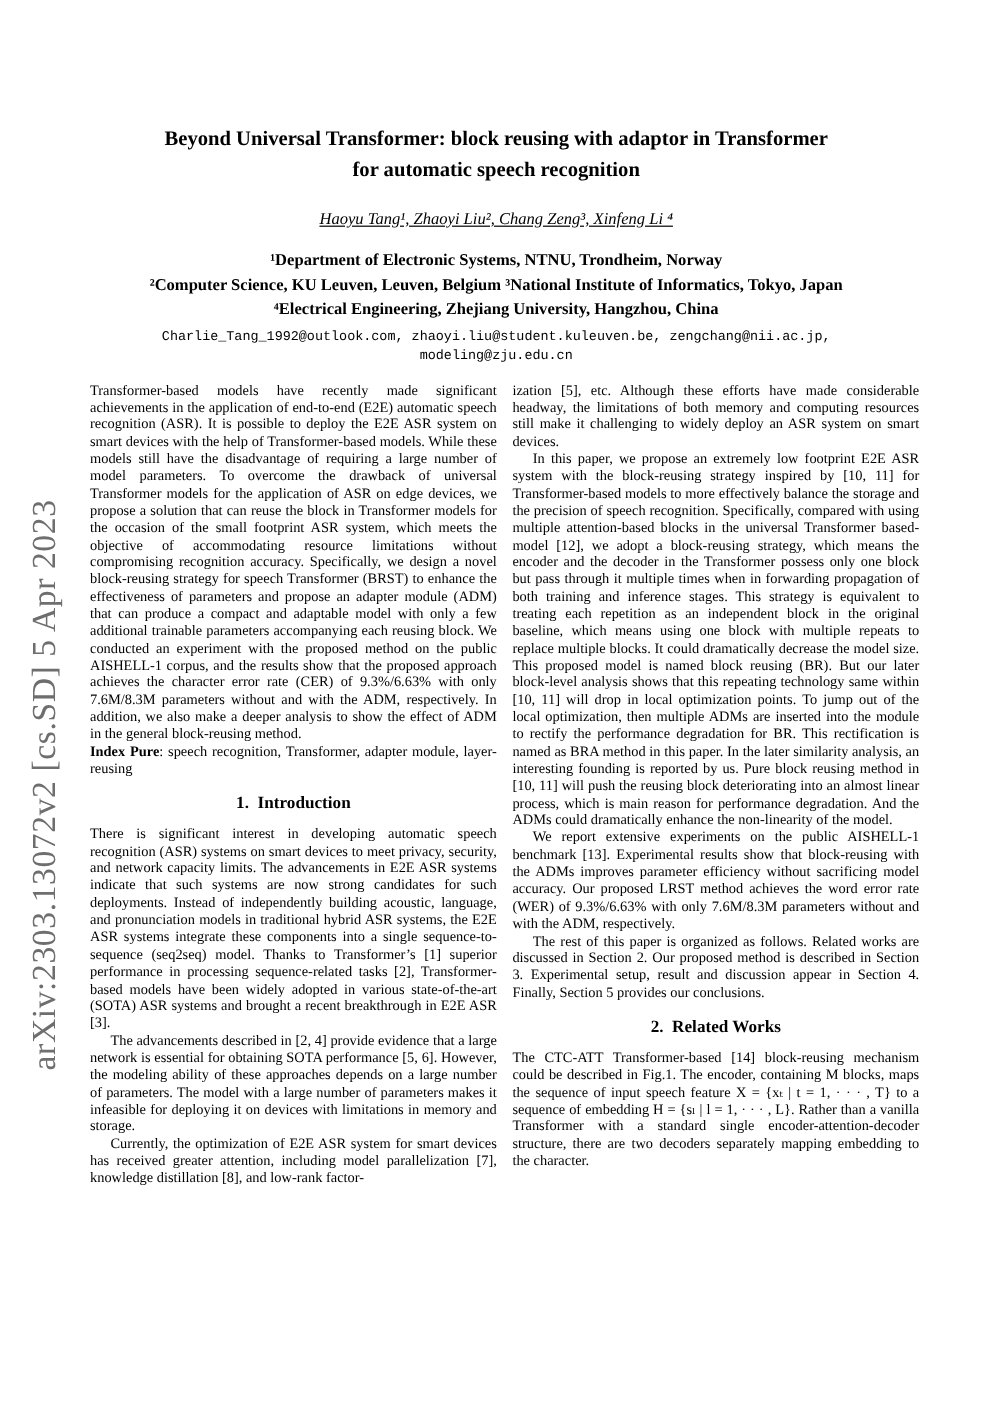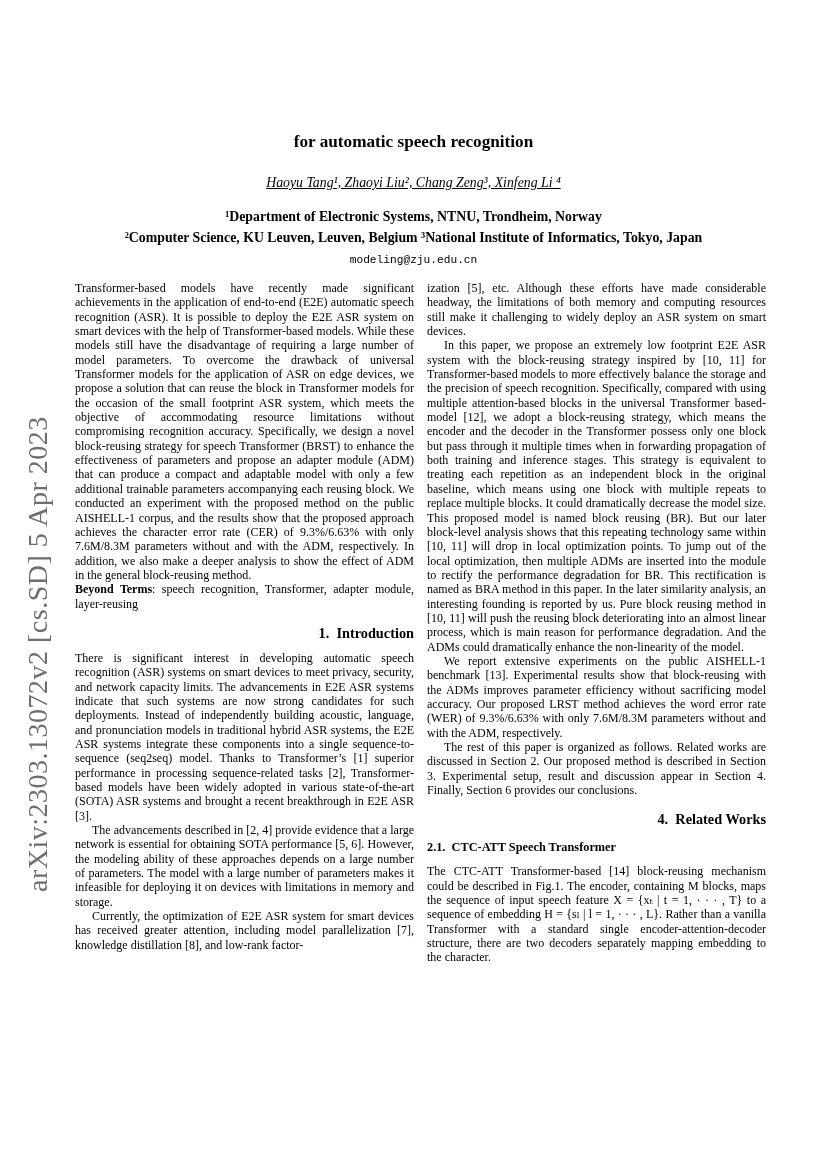--- a/index.html
+++ b/index.html
@@ -58,70 +58,71 @@
     text-align: justify;
     hyphens: none;
   }
   .col p.indent { text-indent: 17px; }
   h2.section-heading {
     font-size: 14.3px;
     font-weight: bold;
     text-align: center;
     margin-bottom: 9px;
   }
-  h2.spaced { margin-top: 14px; text-align: right; }
+  h2.spaced { margin-top: 14px; }
   h3.subsection-heading {
     font-size: 12.3px;
     font-weight: bold;
     text-align: left;
     margin-top: 12px;
     margin-bottom: 9px;
   }
   .index-terms { margin-top: 0; }
   .index-terms b { font-weight: bold; }
 </style>
 </head>
 <body>
 
 <div class="page">
 
   <div class="arxiv-stamp">arXiv:2303.13072v2 [cs.SD] 5 Apr 2023</div>
 
   <header>
-    <h1 class="title"><br><span>for automatic speech recognition</span></h1>
+    <h1 class="title"><span>Beyond Universal Transformer: block reusing with adaptor in Transformer</span><br><span>for automatic speech recognition</span></h1>
 
     <div class="authors">Haoyu Tang¹, Zhaoyi Liu², Chang Zeng³, Xinfeng Li ⁴</div>
 
     <div class="affiliations">
       <div>¹Department of Electronic Systems, NTNU, Trondheim, Norway</div>
       <div>²Computer Science, KU Leuven, Leuven, Belgium ³National Institute of Informatics, Tokyo, Japan</div>
+      <div>⁴Electrical Engineering, Zhejiang University, Hangzhou, China</div>
     </div>
 
     <div class="emails">
+      <div>Charlie_Tang_1992@outlook.com, zhaoyi.liu@student.kuleuven.be, zengchang@nii.ac.jp,</div>
       <div>modeling@zju.edu.cn</div>
     </div>
   </header>
 
   <div class="columns">
 
     <div class="col">
       <p>Transformer-based models have recently made significant achievements in the application of end-to-end (E2E) automatic speech recognition (ASR). It is possible to deploy the E2E ASR system on smart devices with the help of Transformer-based models. While these models still have the disadvantage of requiring a large number of model parameters. To overcome the drawback of universal Transformer models for the application of ASR on edge devices, we propose a solution that can reuse the block in Transformer models for the occasion of the small footprint ASR system, which meets the objective of accommodating resource limitations without compromising recognition accuracy. Specifically, we design a novel block-reusing strategy for speech Transformer (BRST) to enhance the effectiveness of parameters and propose an adapter module (ADM) that can produce a compact and adaptable model with only a few additional trainable parameters accompanying each reusing block. We conducted an experiment with the proposed method on the public AISHELL-1 corpus, and the results show that the proposed approach achieves the character error rate (CER) of 9.3%/6.63% with only 7.6M/8.3M parameters without and with the ADM, respectively. In addition, we also make a deeper analysis to show the effect of ADM in the general block-reusing method.</p>
-      <p class="index-terms"><b>Beyond Terms</b><span>: speech recognition, Transformer, adapter module, layer-reusing</span></p>
+      <p class="index-terms"><b>Index Pure</b><span>: speech recognition, Transformer, adapter module, layer-reusing</span></p>
 
       <h2 class="section-heading spaced">1. Introduction</h2>
       <p>There is significant interest in developing automatic speech recognition (ASR) systems on smart devices to meet privacy, security, and network capacity limits. The advancements in E2E ASR systems indicate that such systems are now strong candidates for such deployments. Instead of independently building acoustic, language, and pronunciation models in traditional hybrid ASR systems, the E2E ASR systems integrate these components into a single sequence-to-sequence (seq2seq) model. Thanks to Transformer’s [1] superior performance in processing sequence-related tasks [2], Transformer-based models have been widely adopted in various state-of-the-art (SOTA) ASR systems and brought a recent breakthrough in E2E ASR [3].</p>
       <p class="indent">The advancements described in [2, 4] provide evidence that a large network is essential for obtaining SOTA performance [5, 6]. However, the modeling ability of these approaches depends on a large number of parameters. The model with a large number of parameters makes it infeasible for deploying it on devices with limitations in memory and storage.</p>
       <p class="indent">Currently, the optimization of E2E ASR system for smart devices has received greater attention, including model parallelization [7], knowledge distillation [8], and low-rank factor-</p>
     </div>
 
     <div class="col">
       <p>ization [5], etc.  Although these efforts have made considerable headway, the limitations of both memory and computing resources still make it challenging to widely deploy an ASR system on smart devices.</p>
       <p class="indent">In this paper, we propose an extremely low footprint E2E ASR system with the block-reusing strategy inspired by [10, 11] for Transformer-based models to more effectively balance the storage and the precision of speech recognition. Specifically, compared with using multiple attention-based blocks in the universal Transformer based-model [12], we adopt a block-reusing strategy, which means the encoder and the decoder in the Transformer possess only one block but pass through it multiple times when in forwarding propagation of both training and inference stages. This strategy is equivalent to treating each repetition as an independent block in the original baseline, which means using one block with multiple repeats to replace multiple blocks. It could dramatically decrease the model size. This proposed model is named block reusing (BR). But our later block-level analysis shows that this repeating technology same within [10, 11] will drop in local optimization points. To jump out of the local optimization, then multiple ADMs are inserted into the module to rectify the performance degradation for BR. This rectification is named as BRA method in this paper. In the later similarity analysis, an interesting founding is reported by us. Pure block reusing method in [10, 11] will push the reusing block deteriorating into an almost linear process, which is main reason for performance degradation. And the ADMs could dramatically enhance the non-linearity of the model.</p>
       <p class="indent">We report extensive experiments on the public AISHELL-1 benchmark [13]. Experimental results show that block-reusing with the ADMs improves parameter efficiency without sacrificing model accuracy. Our proposed LRST method achieves the word error rate (WER) of 9.3%/6.63% with only 7.6M/8.3M parameters without and with the ADM, respectively.</p>
-      <p class="indent">The rest of this paper is organized as follows.  Related works are discussed in Section  2. Our proposed method is described in Section 3. Experimental setup, result and discussion appear in Section 4. Finally, Section 6 provides our conclusions.</p>
+      <p class="indent">The rest of this paper is organized as follows.  Related works are discussed in Section  2. Our proposed method is described in Section 3. Experimental setup, result and discussion appear in Section 4. Finally, Section 5 provides our conclusions.</p>
 
-      <h2 class="section-heading spaced">4. Related Works</h2>
-      <h3 class="subsection-heading">2.1. CTC-ATT Speech Transformer</h3>
+      <h2 class="section-heading spaced">2. Related Works</h2>
       <p>The CTC-ATT Transformer-based [14] block-reusing mechanism could be described in Fig.1.  The encoder, containing M blocks, maps the sequence of input speech feature X = {xₜ | t = 1, · · · , T} to a sequence of embedding H = {sₗ | l = 1, · · · , L}.  Rather than a vanilla Transformer with a standard single encoder-attention-decoder structure, there are two decoders separately mapping embedding to the character.</p>
     </div>
 
   </div>
 </div>
 
 </body></html>

